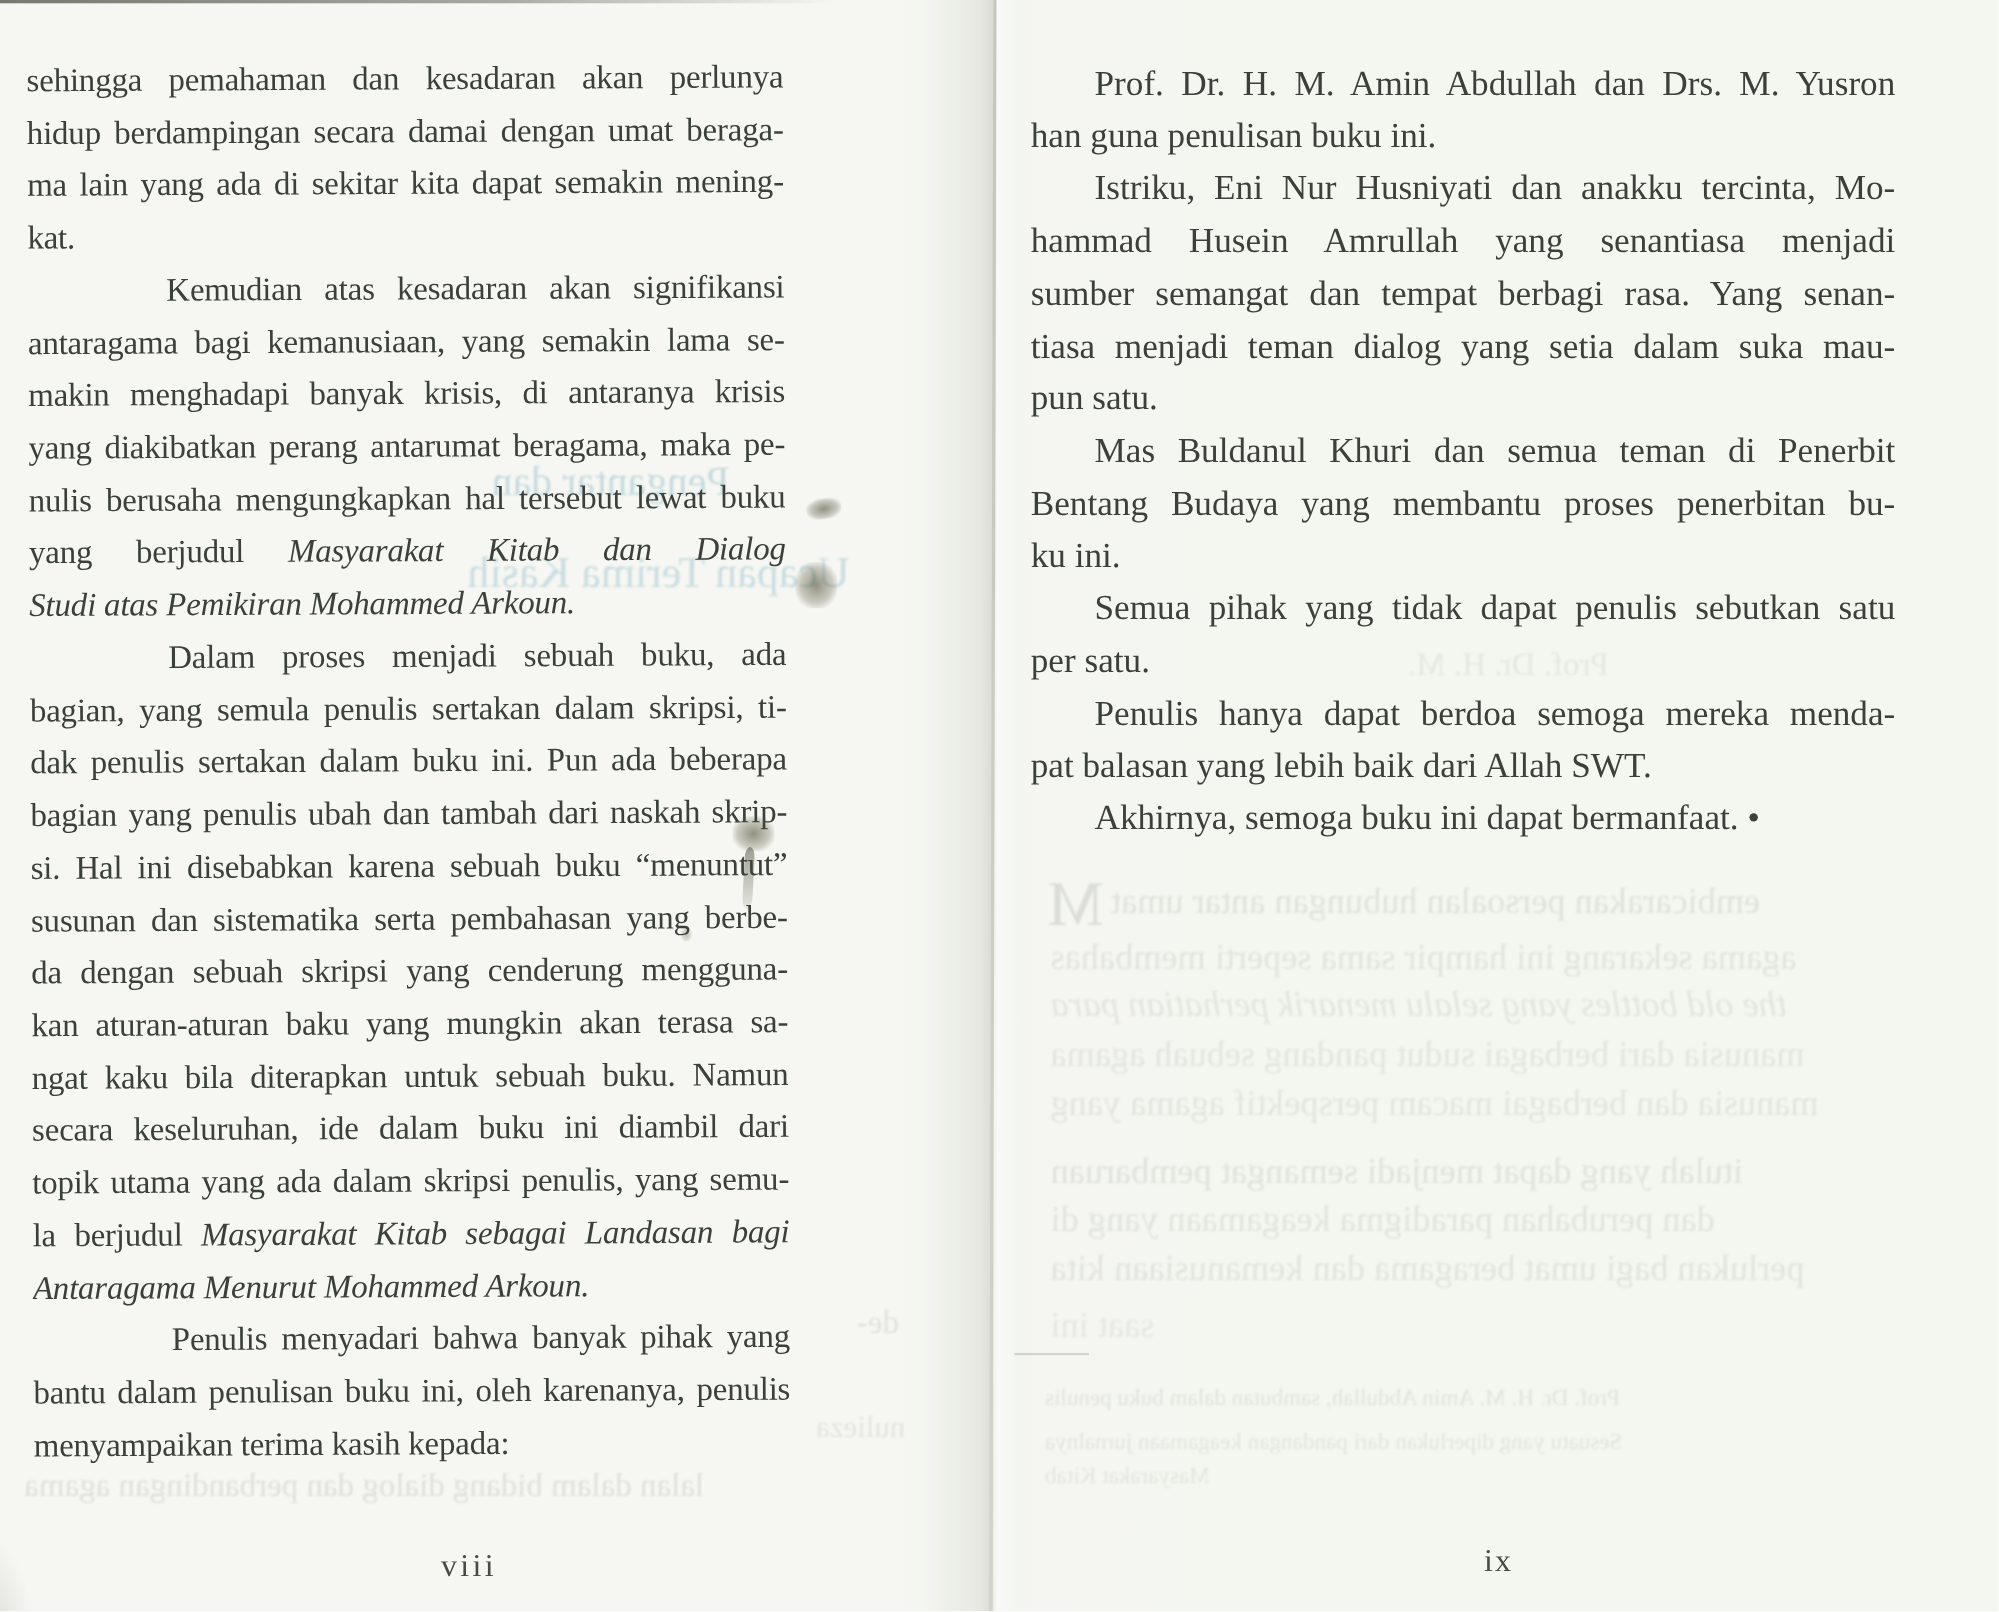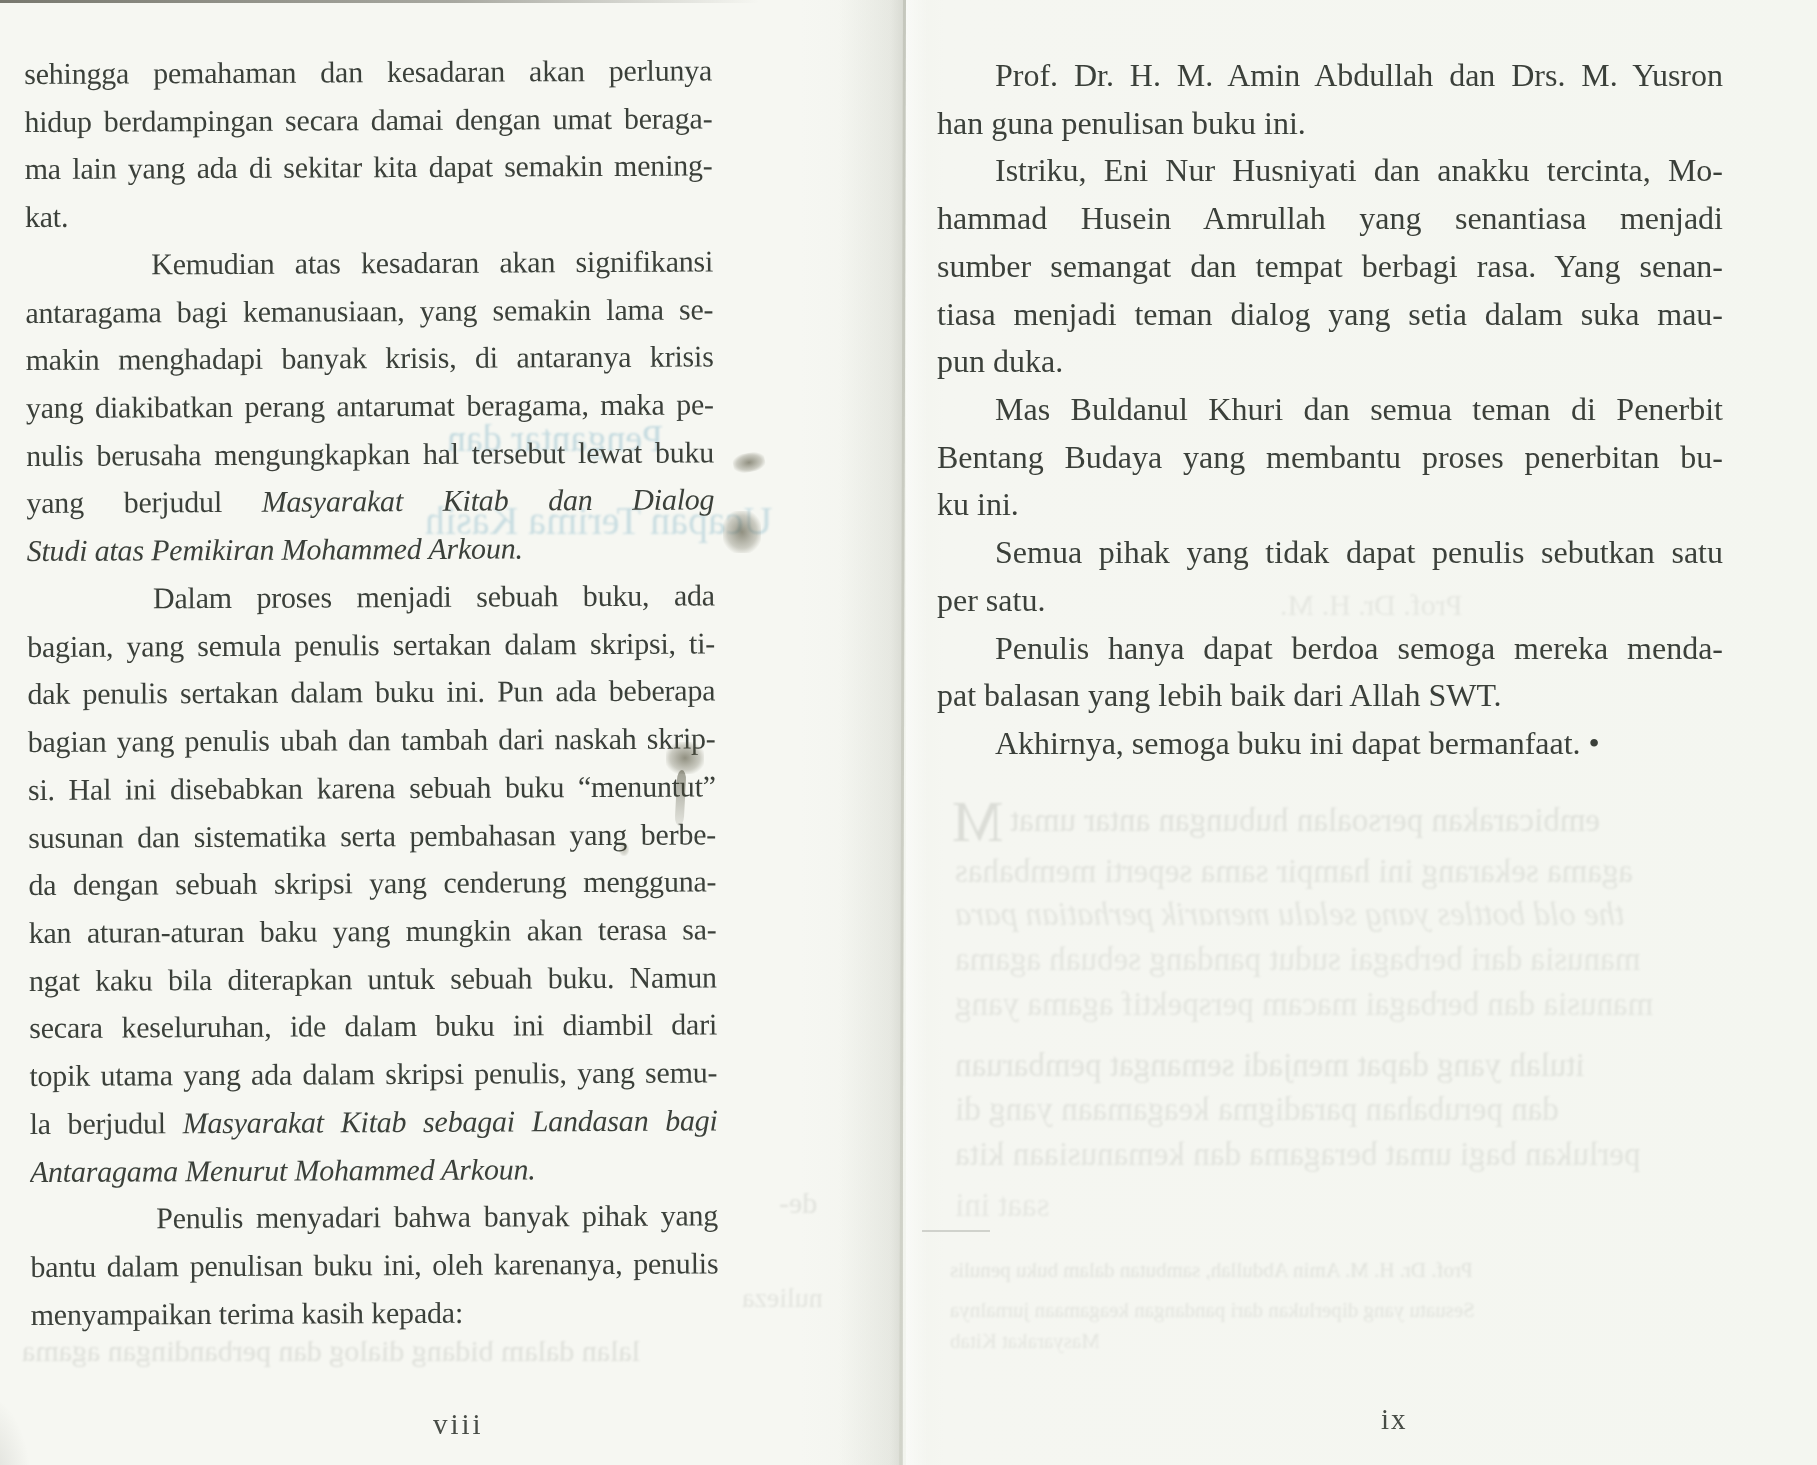--- a/index.html
+++ b/index.html
@@ -14,21 +14,21 @@
   .ln::after{content:"";display:inline-block;width:100%;height:0;}
   .ln.nj{text-align:left;}
   .ln.nj::after{content:none;}
   .it{font-style:italic;}
   .pl-text{left:24px;top:50px;width:688px;transform:rotate(-0.3deg);transform-origin:0 0;}
   .pl-text .ln{height:47.72px;line-height:47.72px;font-size:30px;letter-spacing:-0.2px;}
   .pl-text .ind{text-indent:126px;}
   .pr-text{left:937px;top:52px;width:786px;}
   .pr-text .ln{height:47.72px;line-height:47.72px;font-size:32px;}
   .pr-text .ind{text-indent:58px;}
-  .pnum{position:absolute;z-index:2;font-size:29px;color:#474c46;letter-spacing:3px;margin-left:32px;}
+  .pnum{position:absolute;z-index:2;font-size:29px;color:#474c46;letter-spacing:3px;}
   
   .bleed{position:absolute;z-index:1;display:inline-block;white-space:nowrap;
          transform:scaleX(-1);filter:blur(0.8px);color:#5f645a;}
   .bleed.cyan{color:#93becd;filter:blur(0.9px);}
   
   .smudge{position:absolute;z-index:3;
     background:radial-gradient(ellipse at 50% 50%,rgba(78,76,54,0.60) 0%,rgba(78,76,54,0.26) 55%,rgba(78,76,54,0) 78%);}
   .streak{position:absolute;z-index:3;border-radius:50%/18%;
     background:linear-gradient(180deg,rgba(70,70,50,0.50),rgba(70,70,50,0.10));}
   .top-sliver{position:absolute;z-index:4;left:0;top:0;width:760px;height:3px;
@@ -119,21 +119,21 @@
         <div class="bleed" style="left: 950px; top: 1329px; font-size: 21px; opacity: 0.12;">Masyarakat Kitab</div>
       </div>
     <div class="fn-rule"></div>
     <div id="right-lines" class="txtblock pr-text">
         <div class="ln ind"><span>Prof. Dr. H. M. Amin Abdullah dan Drs. M. Yusron</span></div>
         <div class="ln nj"><span>han guna penulisan buku ini.</span></div>
         <div class="ln ind"><span>Istriku, Eni Nur Husniyati dan anakku tercinta, Mo-</span></div>
         <div class="ln"><span>hammad Husein Amrullah yang senantiasa menjadi</span></div>
         <div class="ln"><span>sumber semangat dan tempat berbagi rasa. Yang senan-</span></div>
         <div class="ln"><span>tiasa menjadi teman dialog yang setia dalam suka mau-</span></div>
-        <div class="ln nj"><span>pun duka.</span></div>
+        <div class="ln nj"><span>pun satu.</span></div>
         <div class="ln ind"><span>Mas Buldanul Khuri dan semua teman di Penerbit</span></div>
         <div class="ln"><span>Bentang Budaya yang membantu proses penerbitan bu-</span></div>
         <div class="ln nj"><span>ku ini.</span></div>
         <div class="ln ind"><span>Semua pihak yang tidak dapat penulis sebutkan satu</span></div>
         <div class="ln nj"><span>per satu.</span></div>
         <div class="ln ind"><span>Penulis hanya dapat berdoa semoga mereka menda-</span></div>
         <div class="ln nj"><span>pat balasan yang lebih baik dari Allah SWT.</span></div>
         <div class="ln ind nj"><span>Akhirnya, semoga buku ini dapat bermanfaat. •</span></div>
       </div>
     <div class="pnum" style="left:1349px;top:1403px;letter-spacing:2px;">ix</div>

